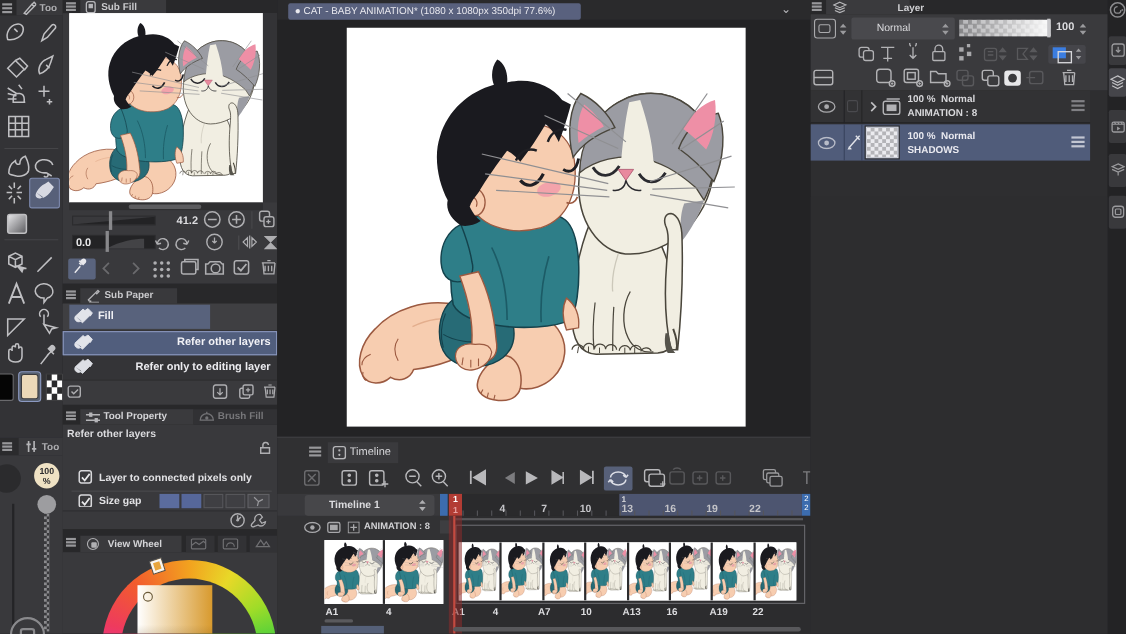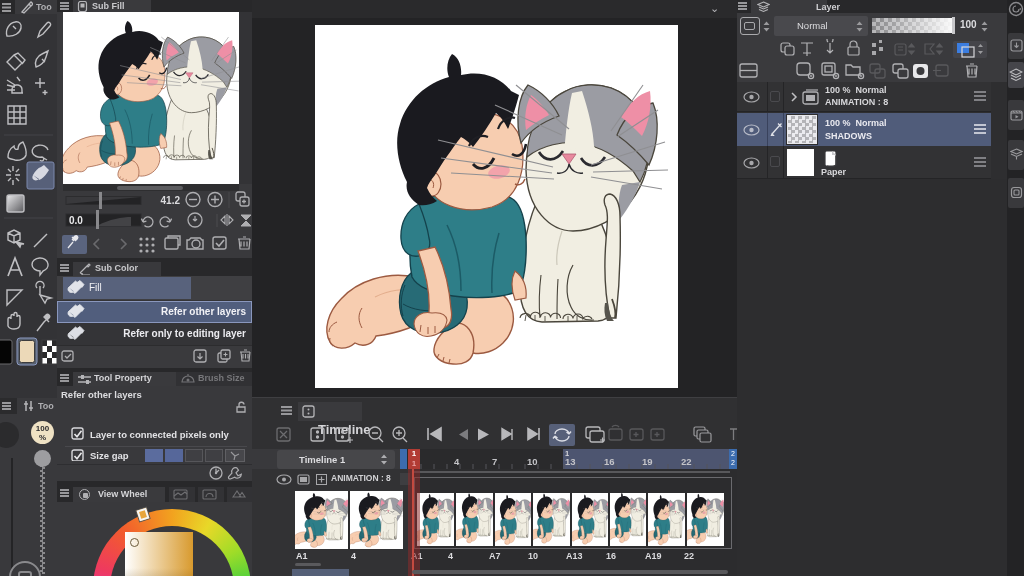--- a/index.html
+++ b/index.html
@@ -176,28 +176,28 @@
   </svg>
 </div>
 
 <div class="abs" id="subtool" style="left:57px;top:258px;width:195px;height:110px;background:#343437;">
   <div class="abs" style="left:0;top:0;width:195px;height:18px;background:#28282a;"></div>
   <div class="abs" style="left:16px;top:4px;width:88px;height:14px;background:#39393c;"></div>
   <div class="abs" style="left:3px;top:6px;width:9px;height:1.5px;background:#98989b;box-shadow:0 3px 0 #98989b,0 6px 0 #98989b;"></div>
   <svg class="abs" style="left:22px;top:5px;" width="12" height="12" viewBox="0 0 12 12">
         <path d="M1,10 L8,3 M8,3 l2,-2 1,1 -2,2 Z M1,10 l3,1 M2,12 h9" stroke="#b5b5b8" stroke-width="1.2" fill="none"></path>
       </svg>
-  <div class="abs" style="left:38px;top:5px;font-size:9px;color:#c9c9cc;font-weight:bold;">Sub Color</div>
+  <div class="abs" style="left:38px;top:5px;font-size:9px;color:#c9c9cc;font-weight:bold;">Sub Paper</div>
 
   <div class="abs" style="left:0;top:18px;width:195px;height:24px;background:#3f3f42;"></div>
   <div class="abs" style="left:6px;top:19px;width:128px;height:22px;background:#58627c;"></div>
   <svg class="abs" style="left:10px;top:22px;" width="18" height="16" viewBox="0 0 18 16">
         <path d="M8.5,1 L15,6.5 L8,13.5 L1.5,7.5 Z M1.5,7.5 c-1,1.5 -0.5,3.5 1,4.5 c1.5,1 3.5,0.5 4.5,-0.5 M10,2.5 l3,-2 4,4 -2,3" fill="#e2e4ea" stroke="#e2e4ea" stroke-width="0.8" stroke-linejoin="round"></path>
       </svg>
-  <div class="abs" style="left:32px;top:24px;font-size:10px;color:#f0f0f4;font-weight:normal;">Fill</div>
+  <div class="abs" style="left:32px;top:24px;font-size:10px;color:#f0f0f4;font-weight:bold;">Fill</div>
 
   <div class="abs" style="left:0;top:43px;width:195px;height:22px;background:#515e7d;border:1px solid #8a97bd;"></div>
   <svg class="abs" style="left:10px;top:46px;" width="18" height="16" viewBox="0 0 18 16">
         <path d="M8.5,1 L15,6.5 L8,13.5 L1.5,7.5 Z M1.5,7.5 c-1,1.5 -0.5,3.5 1,4.5 c1.5,1 3.5,0.5 4.5,-0.5 M10,2.5 l3,-2 4,4 -2,3" fill="#e2e4ea" stroke="#e2e4ea" stroke-width="0.8" stroke-linejoin="round"></path>
       </svg>
   <div class="abs" style="right:6px;top:48px;font-size:10px;color:#f2f2f6;font-weight:bold;">Refer other layers</div>
 
   <svg class="abs" style="left:10px;top:68px;" width="18" height="16" viewBox="0 0 18 16">
         <path d="M8.5,1 L15,6.5 L8,13.5 L1.5,7.5 Z M1.5,7.5 c-1,1.5 -0.5,3.5 1,4.5 c1.5,1 3.5,0.5 4.5,-0.5 M10,2.5 l3,-2 4,4 -2,3" fill="#dddfe5" stroke="#dddfe5" stroke-width="0.8" stroke-linejoin="round"></path>
       </svg>
@@ -228,21 +228,21 @@
   <svg class="abs" style="left:21px;top:6px;" width="13" height="11" viewBox="0 0 13 11">
         <path d="M0,3 h13 M0,8 h13" stroke="#b5b5b8" stroke-width="1.4"></path>
         <rect x="3" y="1" width="3" height="4" fill="#b5b5b8"></rect>
         <rect x="8" y="6" width="3" height="4" fill="#b5b5b8"></rect>
       </svg>
   <div class="abs" style="left:37px;top:5px;font-size:9px;color:#d4d4d7;font-weight:bold;">Tool Property</div>
   <svg class="abs" style="left:124px;top:6px;" width="14" height="10" viewBox="0 0 14 10">
         <path d="M1,8 a6,6 0 0 1 12,0 Z M7,2 v-2" stroke="#737376" stroke-width="1.2" fill="none"></path>
         <circle cx="7" cy="6" r="1.5" fill="#737376"></circle>
       </svg>
-  <div class="abs" style="left:141px;top:5px;font-size:9px;color:#77777a;font-weight:bold;">Brush Size</div>
+  <div class="abs" style="left:141px;top:5px;font-size:9px;color:#77777a;font-weight:bold;">Brush Fill</div>
   <div class="abs" style="left:4px;top:21px;font-size:9.5px;color:#dcdcdf;font-weight:bold;">Refer other layers</div>
   <svg class="abs" style="left:178px;top:33px;" width="13" height="13" viewBox="0 0 13 13">
         <path d="M2,6 v5 h8 v-5 Z M4,6 v-2 a2.5,2.5 0 0 1 5,-0.5" stroke="#aeaeb1" stroke-width="1.3" fill="none"></path>
       </svg>
 
   <svg class="abs" style="left:14px;top:59px;" width="14" height="14" viewBox="0 0 14 14">
         <rect x="1" y="1" width="11" height="11" rx="2" fill="none" stroke="#d8d8db" stroke-width="1.4"></rect>
         <path d="M3.5,7 l2.5,2.8 4.5,-6" stroke="#e8e8ea" stroke-width="1.6" fill="none"></path>
       </svg>
   <div class="abs" style="left:33px;top:61px;font-size:9.5px;color:#e2e2e5;font-weight:bold;">Layer to connected pixels only</div>
@@ -381,37 +381,38 @@
             <path d="M276,152 L347,164"></path>
 <path d="M296,106 L328,60"></path>
             <path d="M302,112 L343,85"></path>
 </g>
 </g>
 </defs>
 </svg>
 <div class="abs" id="canvasarea" style="left:252px;top:0;width:485px;height:397px;background:#232325;">
   <div class="abs" style="left:0;top:0;width:485px;height:18px;background:#2a2a2c;"></div>
 
+  <div class="abs" style="left:10px;top:3px;width:266px;height:15px;background:#59617e;border-radius:2px;color:#e8e8ee;font-size:9px;line-height:15px;padding-left:6px;white-space:nowrap;">●&nbsp;CAT - BABY ANIMATION* (1080 x 1080px 350dpi 77.6%)</div>
   <div class="abs" style="left:458px;top:2px;width:16px;height:14px;color:#b6b6ba;font-size:11px;">⌄</div>
 
   <svg class="abs" style="left:63px;top:25px;" width="363" height="363" viewBox="0 0 363 363">
         <use href="#art"></use>
       </svg>
 </div>
 
 <div class="abs" id="timeline" style="left:252px;top:397px;width:485px;height:179px;background:#303032;overflow:hidden;border-top:1px solid #3f3f42;">
 
   <div class="abs" style="left:29px;top:8px;width:11px;height:1.5px;background:#98989b;box-shadow:0 3.5px 0 #98989b,0 7px 0 #98989b;"></div>
   <div class="abs" style="left:46px;top:4px;width:64px;height:19px;background:#3a3a3d;"></div>
   <svg class="abs" style="left:50px;top:7px;" width="13" height="13" viewBox="0 0 13 13">
         <rect x="1" y="1" width="11" height="11" rx="2" fill="none" stroke="#b5b5b8" stroke-width="1.3"></rect>
         <circle cx="6.5" cy="4.5" r="1" fill="#b5b5b8"></circle>
         <circle cx="6.5" cy="8.5" r="1" fill="#b5b5b8"></circle>
       </svg>
-  <div class="abs" style="left:66px;top:8px;font-size:13px;color:#d6d6d9;font-weight:bold;margin-top:16px;">Timeline</div>
+  <div class="abs" style="left:66px;top:8px;font-size:10px;color:#d6d6d9;font-weight:normal;">Timeline</div>
 
   <svg class="abs" style="left:0;top:23px;" width="485" height="28" viewBox="0 0 485 28">
     <g stroke="#6c6c6f" stroke-width="1.3" fill="none">
       <rect x="25" y="7" width="13" height="13" rx="2"></rect>
           <path d="M28,17 l7,-7 m-7,0 l7,7"></path>
     </g>
     <g stroke="#b8b8bb" stroke-width="1.3" fill="none">
       <rect x="59" y="7" width="13" height="13" rx="2"></rect>
           <circle cx="65.5" cy="11" r="1" fill="#b8b8bb"></circle>
           <circle cx="65.5" cy="16" r="1" fill="#b8b8bb"></circle>
@@ -690,37 +691,20 @@
     <div class="abs" style="left:30px;top:0;width:1px;height:33px;background:#39425c;"></div>
     <div class="abs" style="left:46px;top:0;width:1px;height:33px;background:#39425c;"></div>
     <svg class="abs" style="left:33px;top:9px;" width="13" height="14" viewBox="0 0 13 14">
           <path d="M2,12 L10,3 M10,3 l1.5,-1.5 M2,12 l-1,2.5 2.5,-1 Z M8,1.5 l3.5,3.5" stroke="#e0e2e8" stroke-width="1.3" fill="none"></path>
         </svg>
     <div class="abs" style="left:50px;top:2px;width:30px;height:29px;background:repeating-conic-gradient(#b4b4b8 0 25%,#ebebef 0 50%) 0 0/7px 7px;border:1.4px solid #e8e8ec;outline:1px solid #2e2e30;"></div>
     <div class="abs" style="left:88px;top:5px;font-size:9px;color:#eaeaf0;font-weight:bold;">100 %&nbsp;&nbsp;Normal</div>
     <div class="abs" style="left:88px;top:18px;font-size:9px;color:#eaeaf0;font-weight:bold;">SHADOWS</div>
     <div class="abs" style="left:237px;top:11px;width:12px;height:2px;background:#c2c6d2;box-shadow:0 4px 0 #c2c6d2,0 8px 0 #c2c6d2;"></div>
   </div>
-  <div class="abs" style="left:0;top:146px;width:254px;height:33px;background:#323234;border-bottom:1px solid #242426;">
-    <svg class="abs" style="left:6px;top:11px;" width="17" height="12" viewBox="0 0 17 12">
-          <ellipse cx="8.5" cy="6" rx="7.5" ry="5" fill="none" stroke="#a8a8ab" stroke-width="1.2"></ellipse>
-          <circle cx="8.5" cy="6" r="2.2" fill="#a8a8ab"></circle>
-        </svg>
-    <div class="abs" style="left:30px;top:0;width:1px;height:33px;background:#242426;"></div>
-    <div class="abs" style="left:46px;top:0;width:1px;height:33px;background:#242426;"></div>
-    <div class="abs" style="left:33px;top:10px;width:10px;height:11px;border:1px solid #4a4a4e;border-radius:2px;"></div>
-    <div class="abs" style="left:50px;top:3px;width:27px;height:27px;background:#ffffff;"></div>
-    <svg class="abs" style="left:84px;top:3px;" width="20" height="20" viewBox="0 0 20 20">
-          <rect x="4" y="2" width="11" height="15" rx="1.5" fill="#fff" stroke="#3a3a3d" stroke-width="1.2"></rect>
-          <path d="M11,2 l4,4 -4,0 Z" fill="#c9c9cc"></path>
-          <path d="M6,17 q5,2 9,-1 l0,-9" fill="none" stroke="#3a3a3d" stroke-width="1.2"></path>
-        </svg>
-    <div class="abs" style="left:84px;top:21px;font-size:9px;color:#d8d8db;font-weight:bold;">Paper</div>
-    <div class="abs" style="left:237px;top:11px;width:12px;height:2px;background:#808084;box-shadow:0 4px 0 #808084,0 8px 0 #808084;"></div>
-  </div>
   <div class="abs" style="left:0;top:179px;width:270px;height:397px;background:#2d2d2f;"></div>
 </div>
 
 <div class="abs" id="rightstrip" style="left:1007px;top:0;width:17px;height:576px;background:#232325;">
   <svg class="abs" style="left:1px;top:1px;" width="16" height="16" viewBox="0 0 16 16">
         <circle cx="8" cy="8" r="6.5" fill="none" stroke="#8a8a8d" stroke-width="1.4"></circle>
         <path d="M8,5 a3,3 0 1 0 3,3" fill="none" stroke="#8a8a8d" stroke-width="1.2"></path>
         <path d="M11,8 l2,-1 v2 Z" fill="#8a8a8d"></path>
       </svg>
   <div class="abs" style="left:1px;top:33px;width:16px;height:26px;background:#39393c;border-radius:2px;">

